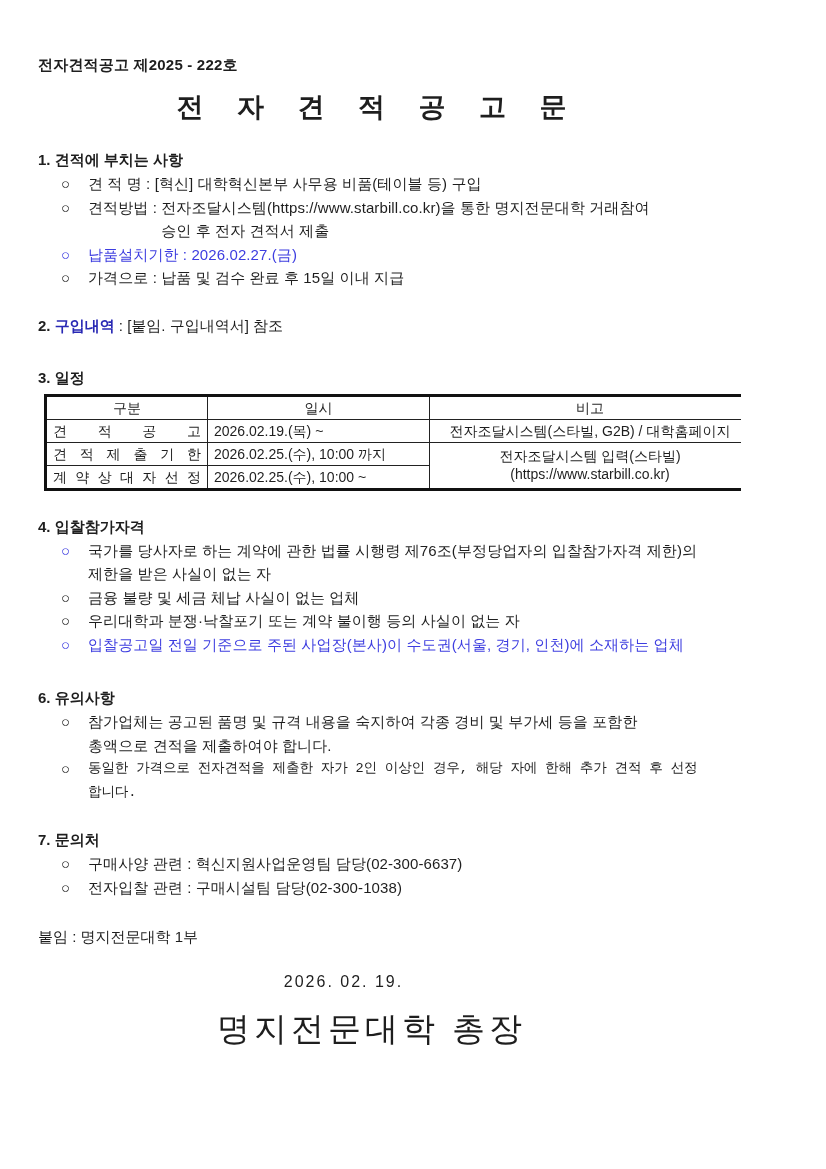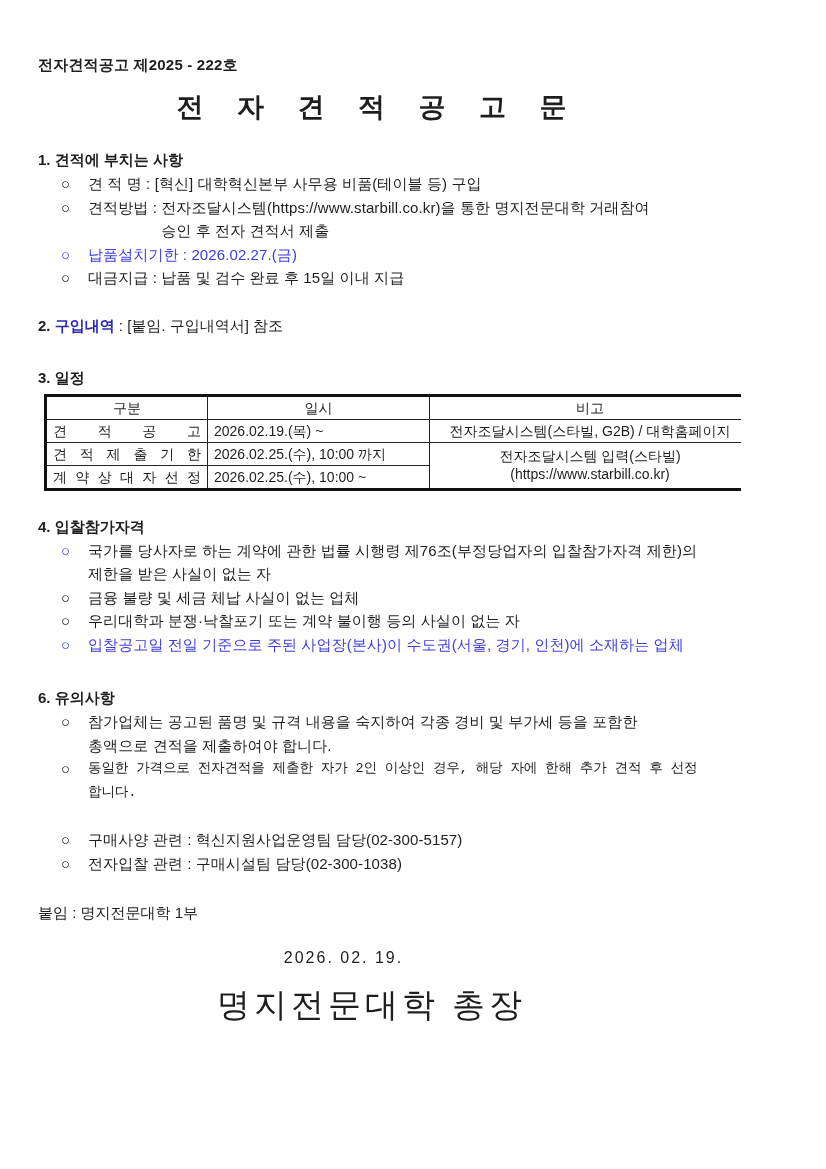--- a/index.html
+++ b/index.html
@@ -59,21 +59,21 @@
       <span class="marker">○</span>
       <span class="bt"><span>견적방법 : </span><span class="val">전자조달시스템(https://www.starbill.co.kr)을 통한 명지전문대학 거래참여
 승인 후 전자 견적서 제출</span></span>
     </div>
     <div class="bullet blue">
       <span class="marker">○</span>
       <span class="bt">납품설치기한 : 2026.02.27.(금)</span>
     </div>
     <div class="bullet">
       <span class="marker">○</span>
-      <span class="bt">대금지급 : 납품 및 검수 완료 후 15일 이내 지급</span>
+      <span class="bt">가격으로 : 납품 및 검수 완료 후 15일 이내 지급</span>
     </div>
   </div>
 
   <div class="sec">
     <div class="inline-h"><span class="bold">2. </span><span class="navy">구입내역</span><span> : [붙임. 구입내역서] 참조</span></div>
   </div>
 
   <div class="sec" style="margin-top:28px;">
     <div class="sec-h">3. 일정</div>
     <table class="sched">
@@ -138,23 +138,24 @@
       <span class="bt">참가업체는 공고된 품명 및 규격 내용을 숙지하여 각종 경비 및 부가세 등을 포함한
 총액으로 견적을 제출하여야 합니다.</span>
     </div>
     <div class="bullet">
       <span class="marker">○</span>
       <span class="bt condense">동일한 가격으로 전자견적을 제출한 자가 2인 이상인 경우, 해당 자에 한해 추가 견적 후 선정합니다.</span>
     </div>
   </div>
 
   <div class="sec">
+    <div class="sec-h">7. 문의처</div>
     <div class="bullet">
       <span class="marker">○</span>
-      <span class="bt">구매사양 관련 : 혁신지원사업운영팀 담당(02-300-5157)</span>
+      <span class="bt">구매사양 관련 : 혁신지원사업운영팀 담당(02-300-6637)</span>
     </div>
     <div class="bullet">
       <span class="marker">○</span>
       <span class="bt">전자입찰 관련 : 구매시설팀 담당(02-300-1038)</span>
     </div>
   </div>
 
   <div class="attach">붙임 : 명지전문대학 1부</div>
 
   <div class="date-line">2026. 02. 19.</div>

